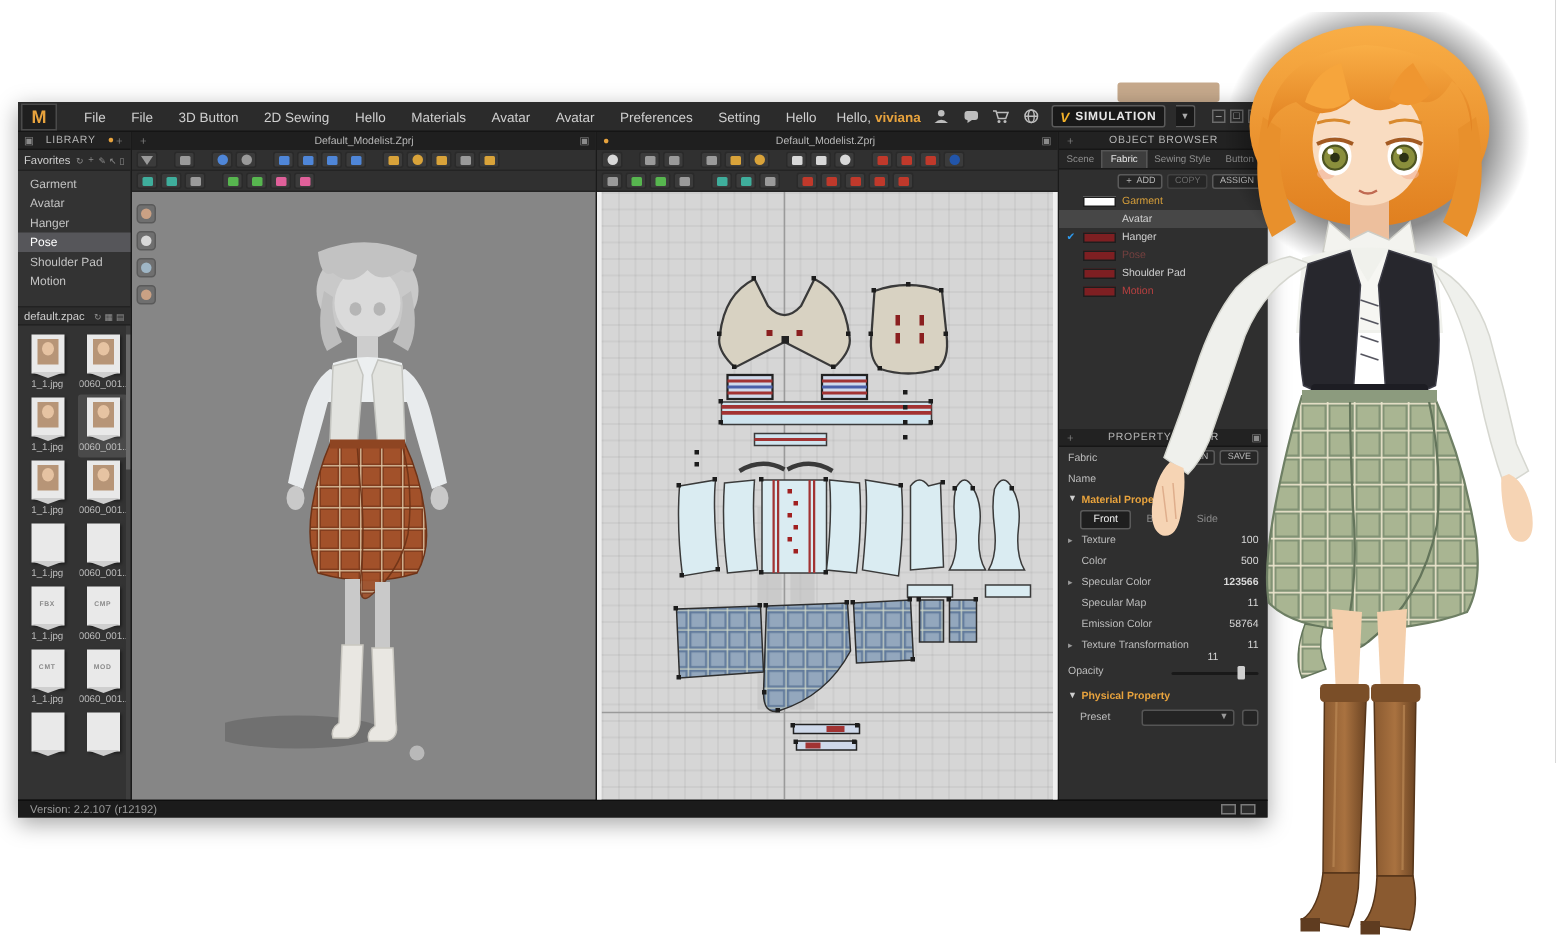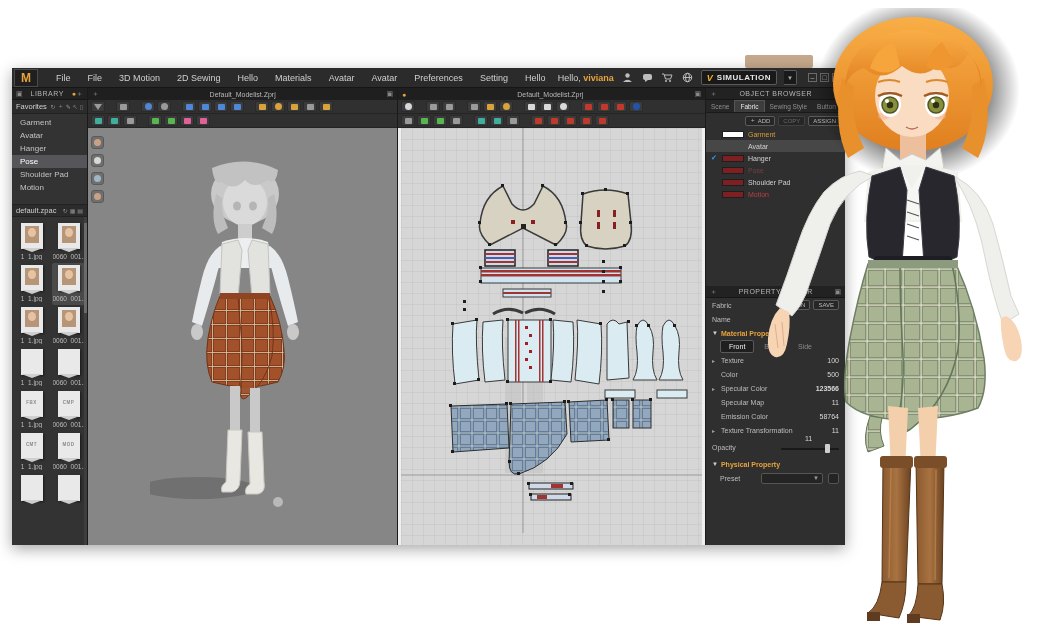--- a/index.html
+++ b/index.html
@@ -113,21 +113,21 @@
 <div class="stage">
   <div class="decor-strip"></div>
 
   <div class="window">
 
     <div class="menubar">
       <div class="logo">M</div>
       <div class="menus">
         <span>File</span>
         <span>File</span>
-        <span>3D Motion</span>
+        <span>3D Button</span>
         <span>2D Sewing</span>
         <span>Hello</span>
         <span>Materials</span>
         <span>Avatar</span>
         <span>Avatar</span>
         <span>Preferences</span>
         <span>Setting</span>
         <span>Hello</span>
       </div>
       <div class="mb-right">
@@ -766,20 +766,27 @@
             <span class="lab">Physical Property</span>
           </div>
         <div class="pe-row">
           <span class="lab" style="padding-left:8px;">Preset</span>
           <div class="preset-dd">▼</div>
           <div class="preset-sq"></div>
         </div>
       </div>
     </div>
 
+    <div class="statusbar">
+      <span class="version">Version: 2.2.107 (r12192)</span>
+      <div class="sb-icons">
+          <div></div>
+          <div></div>
+        </div>
+    </div>
   </div>
 
   <svg class="hero" width="287" height="616" viewBox="0 0 287 616">
     <defs>
       <radialGradient id="halo">
           <stop offset="0%" stop-color="#000" stop-opacity=".62"></stop>
           <stop offset="70%" stop-color="#000" stop-opacity=".45"></stop>
           <stop offset="100%" stop-color="#000" stop-opacity="0"></stop>
         </radialGradient>
       <linearGradient id="hairG" x1="0" y1="0" x2="0" y2="1">

